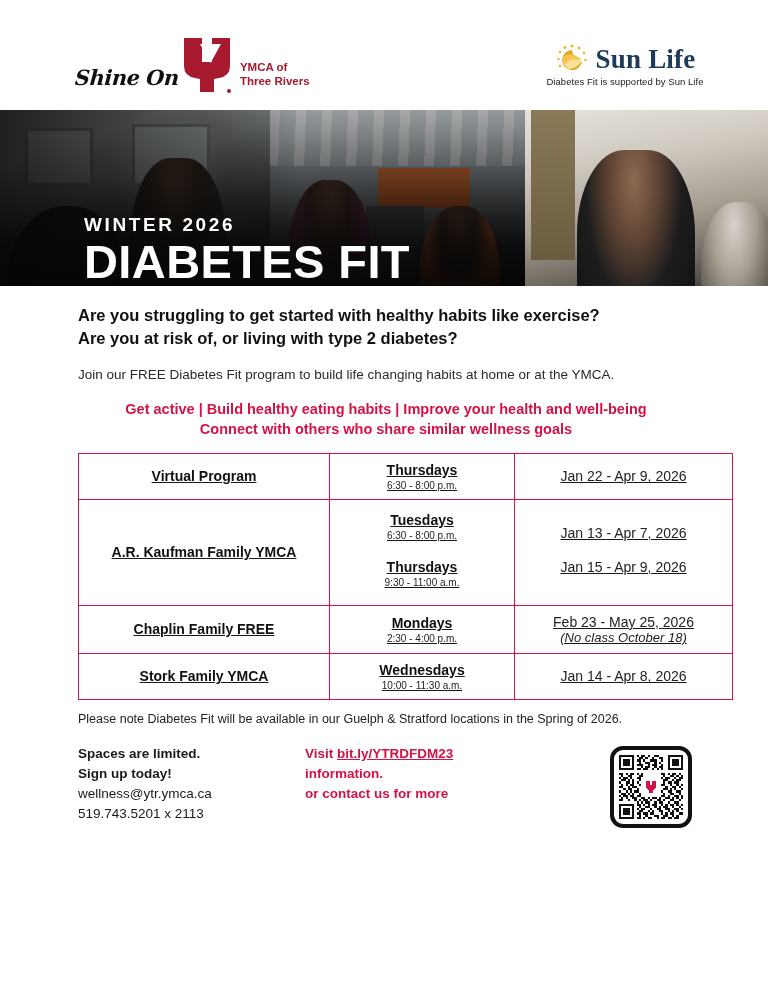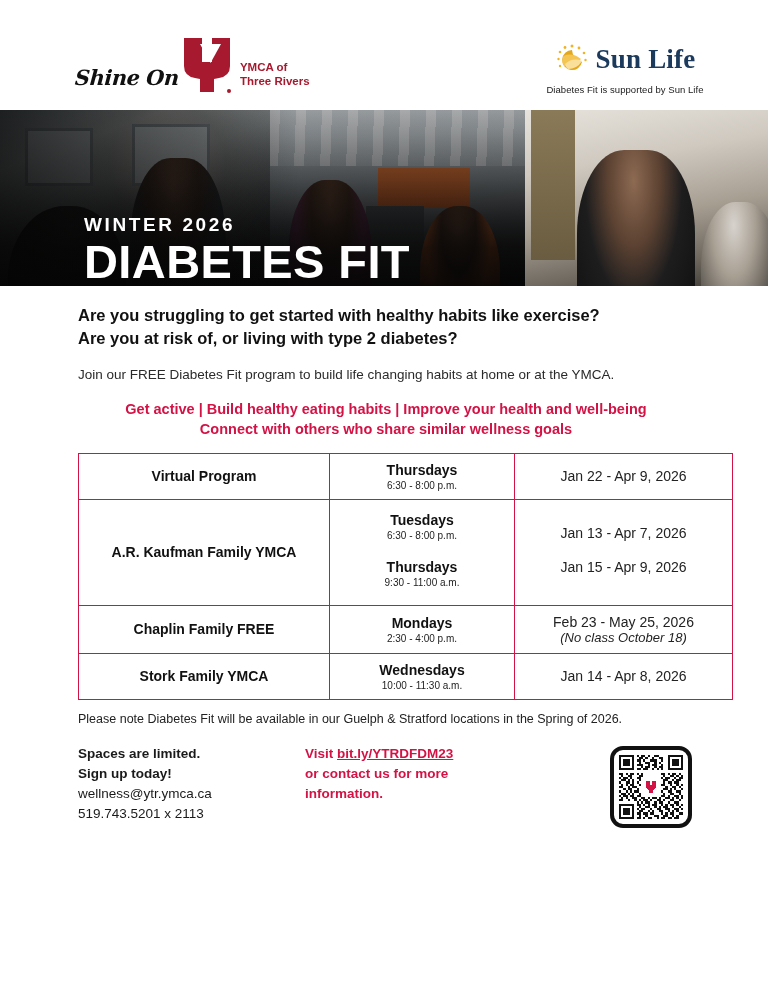--- a/index.html
+++ b/index.html
@@ -41,21 +41,21 @@
   .sunlife-block{
     position:absolute;left:525px;top:42px;width:200px;text-align:center;
   }
   .sunlife-row{display:flex;align-items:center;justify-content:center;gap:7px;}
   .sun-icon{width:34px;height:34px;flex:0 0 34px;}
   .sunlife-name{
     font-family:"Liberation Serif", serif;
     font-size:27px;font-weight:bold;color:#1b3a5c;letter-spacing:0.2px;
   }
   .sunlife-caption{
-    font-size:9.5px;color:#1a1a1a;margin-top:8px;letter-spacing:0.05px;
+    font-size:9.5px;color:#1a1a1a;letter-spacing:0.05px;
   }
 
   
   .hero{
     position:relative;width:768px;height:176px;overflow:hidden;background:#0c0c0c;padding-left:40px;
   }
   .hero-panels{position:absolute;inset:0;display:flex;}
   .panel{position:relative;overflow:hidden;}
   .p1{width:270px;}
   .p2{width:255px;}
@@ -146,20 +146,21 @@
   .benefits{
     margin:17px 0 0 4px;text-align:center;
     color:#D31245;font-weight:bold;font-size:14.5px;line-height:1.38;
   }
   .benefits .b2{display:block;}
 
   
   table.sched{
     margin:14px 1px 0 78px;width:615px;border-collapse:collapse;
     table-layout:fixed;
+    text-decoration:underline;
   }
   table.sched td{
     border:1.6px solid #D31245;
     vertical-align:middle;text-align:center;padding:8px 6px;
   }
   .c-loc{width:238px;font-size:14px;font-weight:bold;color:#111;}
   .c-day{width:172px;}
   .c-date{width:205px;font-size:14px;color:#222;}
   .day-name{font-size:14px;font-weight:bold;color:#111;}
   .day-time{font-size:10px;color:#222;margin-top:2px;}
@@ -346,22 +347,22 @@
     <div class="footer">
       <div class="f-left">
         <div class="strong">Spaces are limited.</div>
         <div class="strong">Sign up today!</div>
         <div>wellness@ytr.ymca.ca</div>
         <div>519.743.5201 x 2113</div>
       </div>
 
       <div class="f-mid">
         <span>Visit </span><a href="#">bit.ly/YTRDFDM23</a>
+        <div>information.</div>
         <div>or contact us for more</div>
-        <div>information.</div>
       </div>
 
       <div class="qr">
         <svg viewBox="0 0 29 29" shape-rendering="crispEdges">
           <rect width="29" height="29" fill="#fff"></rect>
           <g fill="#111">
             <rect x="0" y="0" width="7" height="1"></rect>
               <rect x="0" y="6" width="7" height="1"></rect>
             <rect x="0" y="0" width="1" height="7"></rect>
               <rect x="6" y="0" width="1" height="7"></rect>

